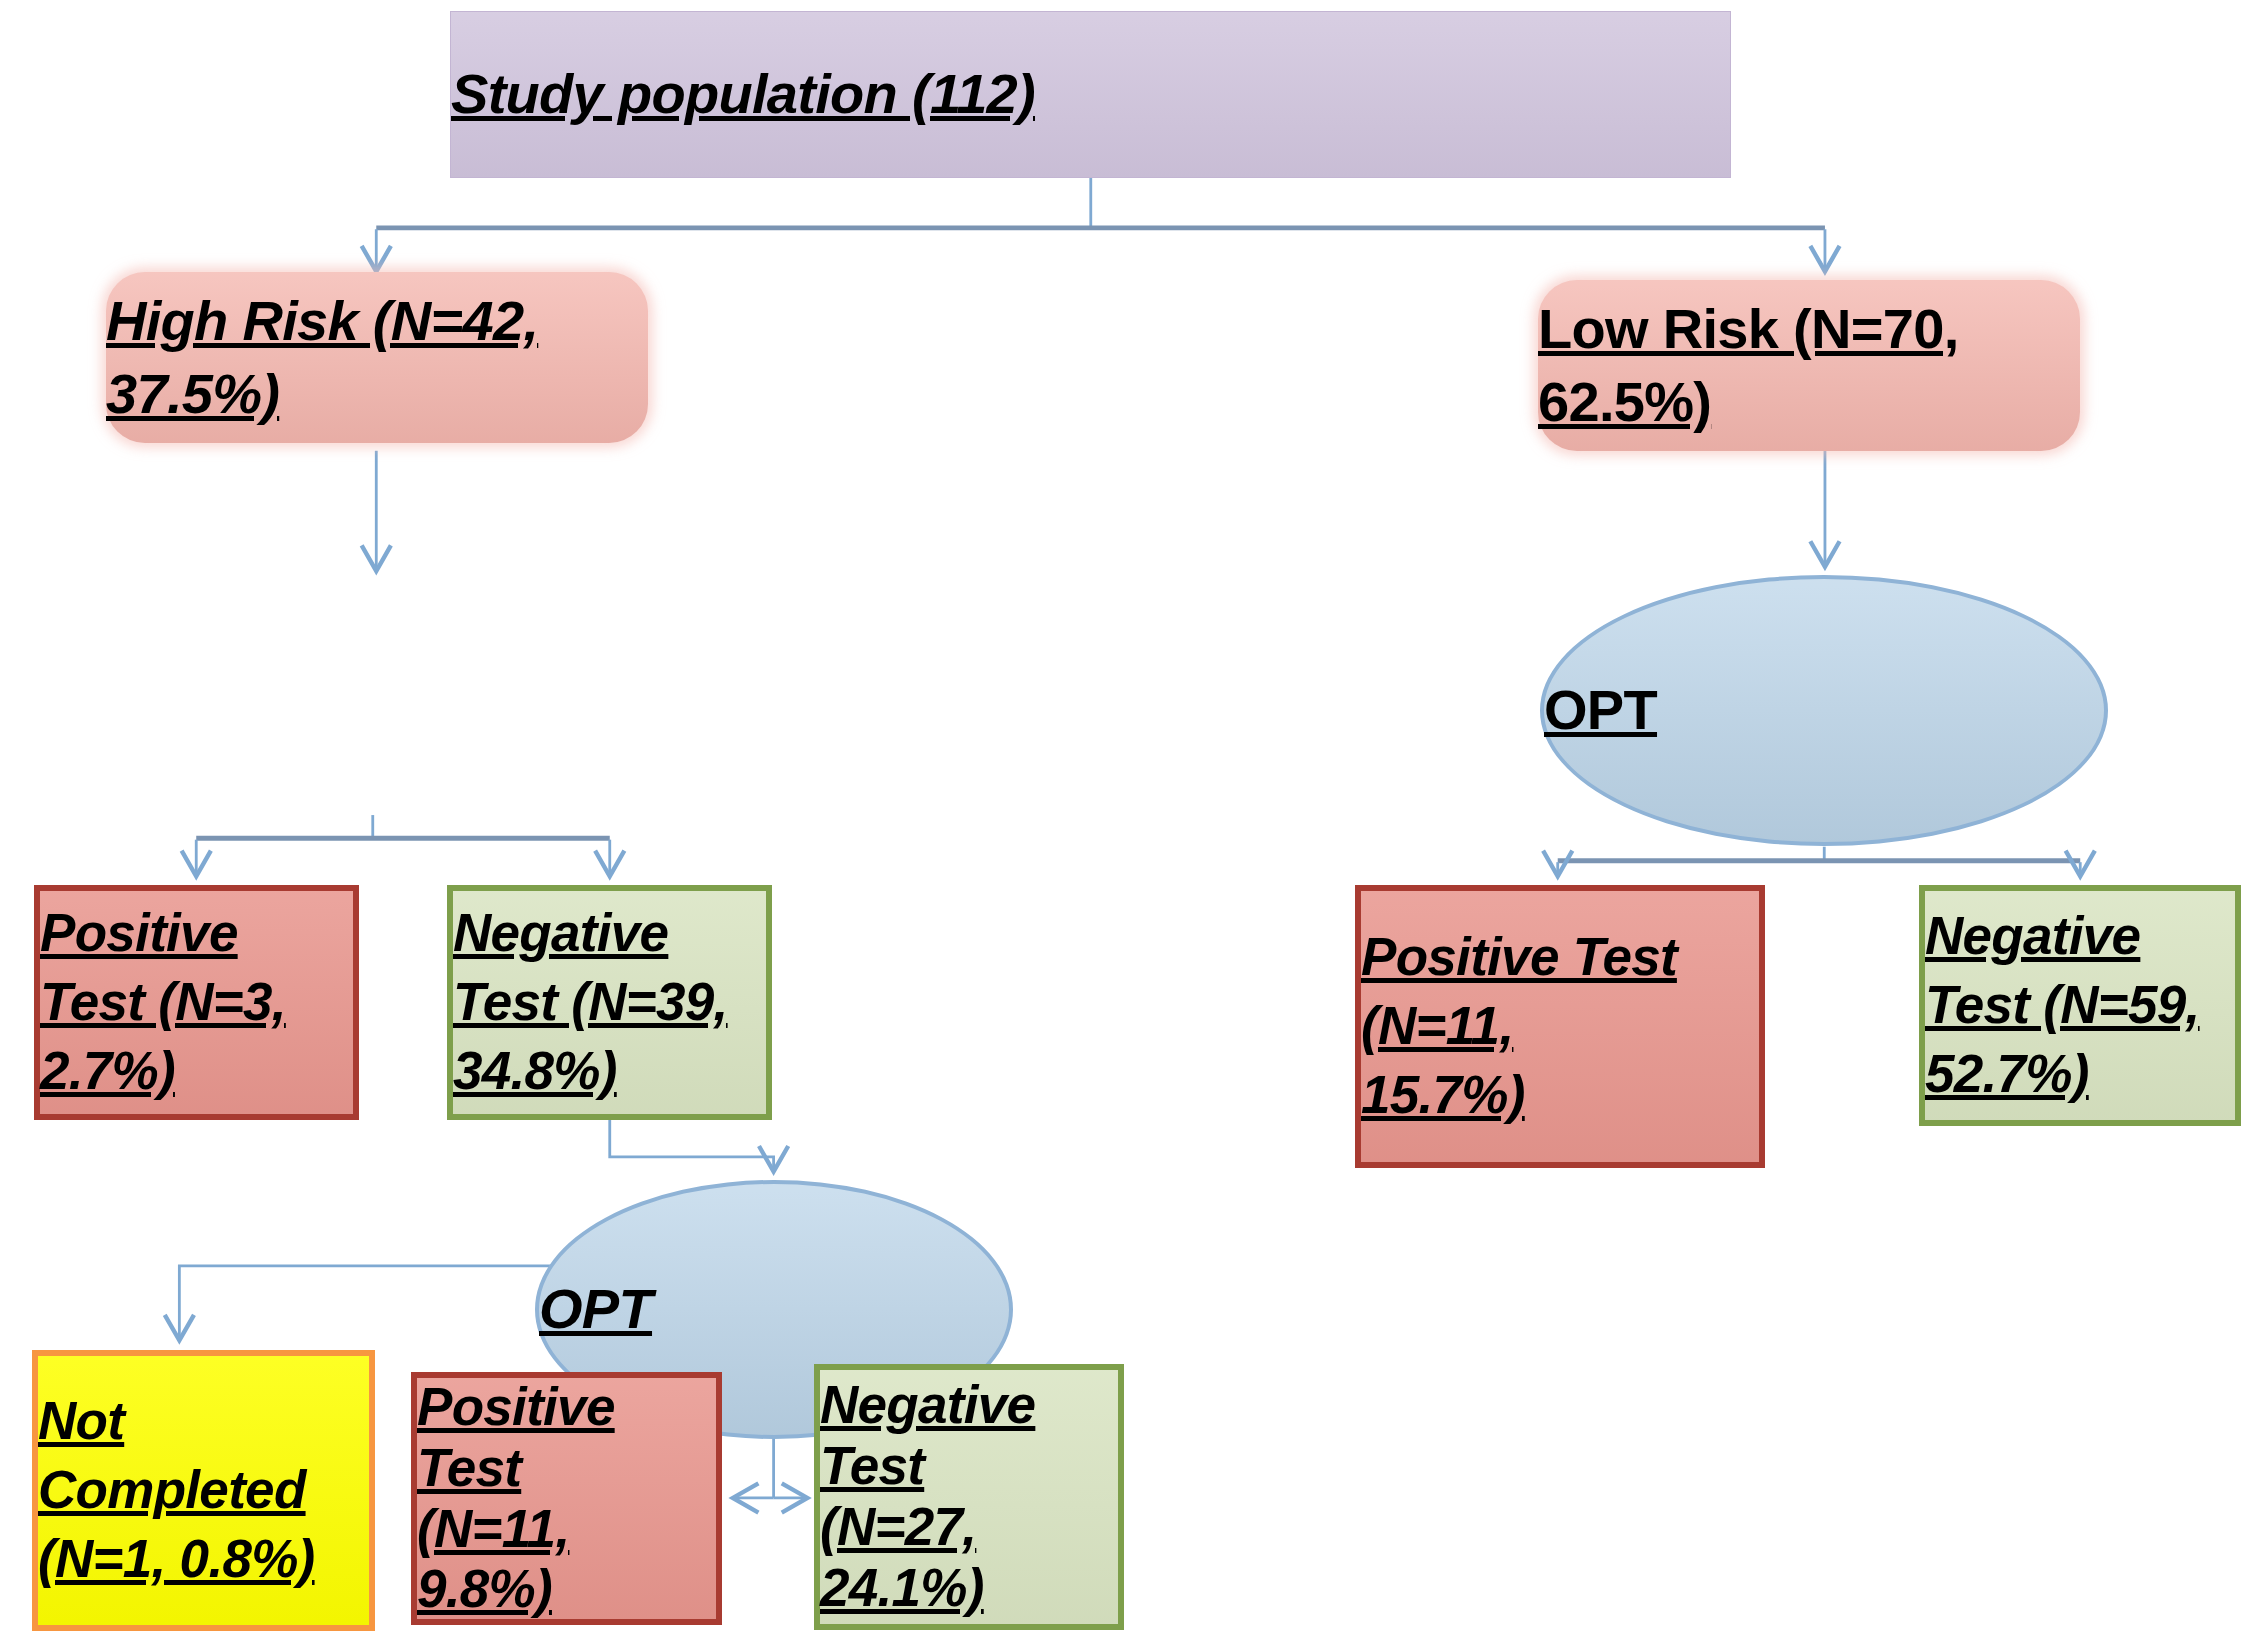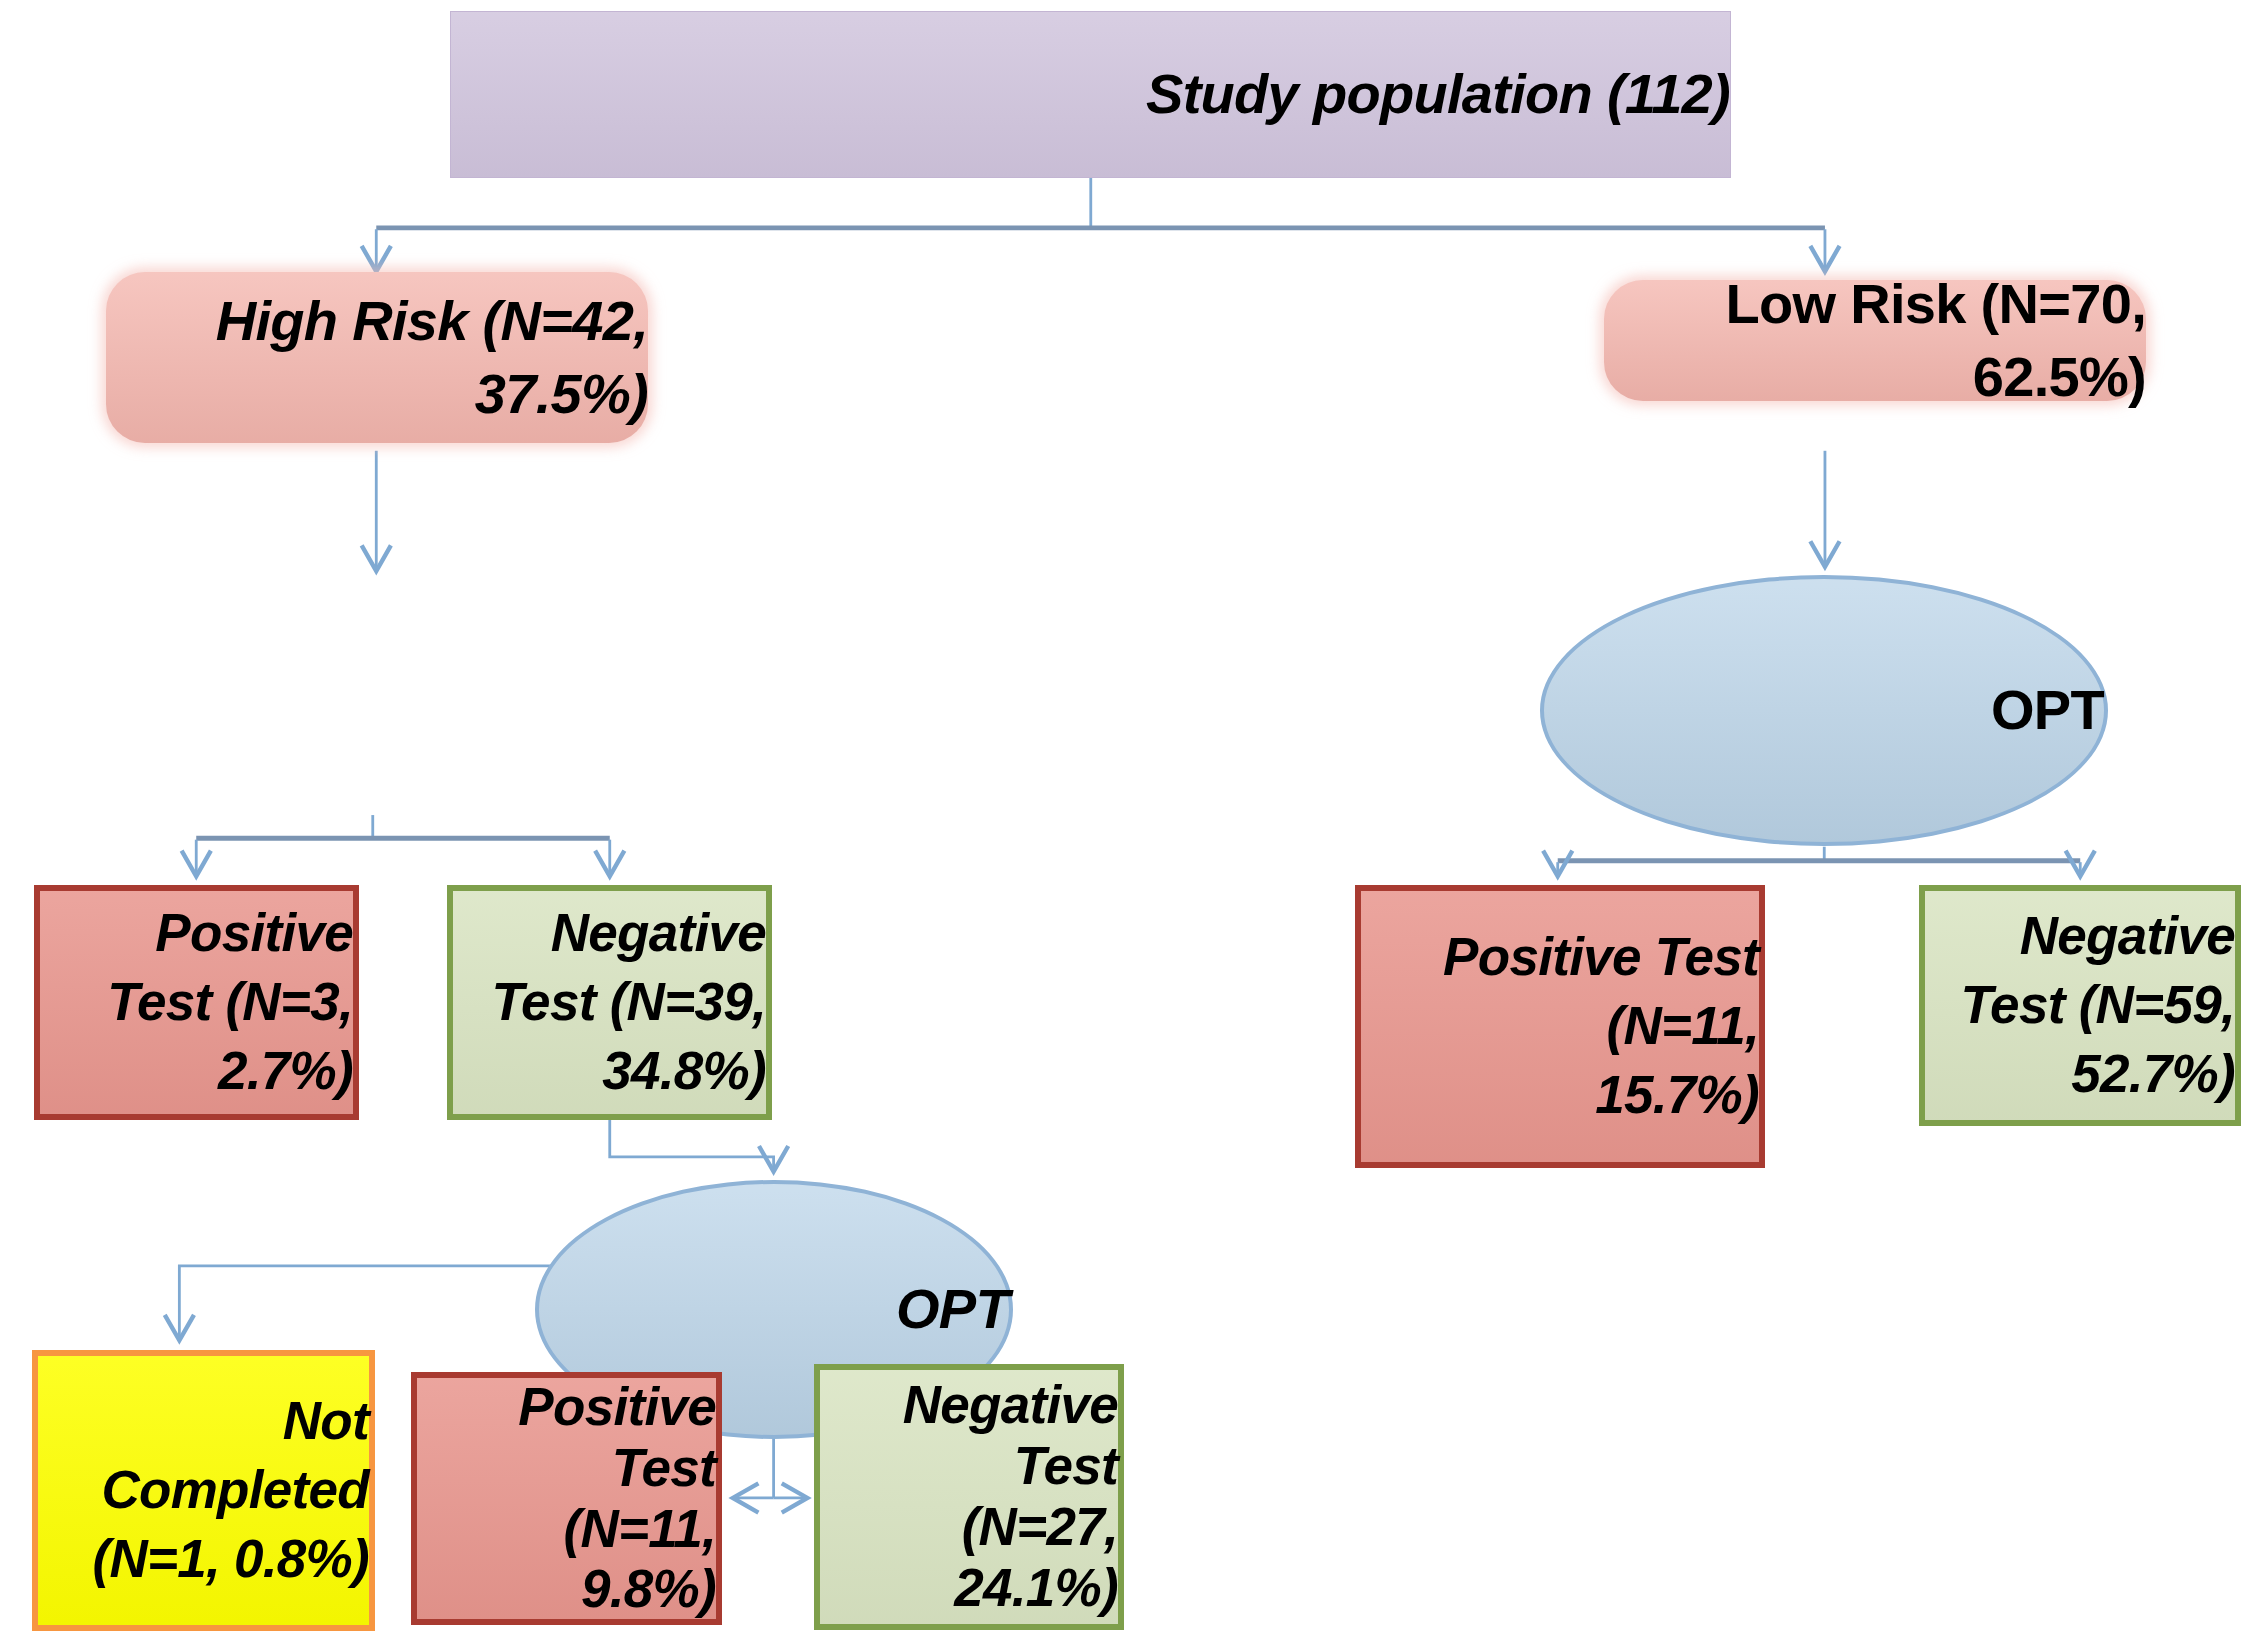--- a/index.html
+++ b/index.html
@@ -9,28 +9,29 @@
     background:#ffffff;
     font-family:"Liberation Sans","DejaVu Sans",sans-serif;
     overflow:hidden;
   }
   #wires{position:absolute;left:0;top:0;width:100%;height:100%;}
   .wire{fill:none;stroke:#7fa9d2;stroke-width:4;}
   .wire-heavy{fill:none;stroke:#7b94b2;stroke-width:7;}
   .node{
     position:absolute;
     display:flex;align-items:center;justify-content:center;
-    text-align:right;
+    text-align:left;
     box-sizing:border-box;
     color:#000000;
     font-weight:bold;
     font-size:53px;
     line-height:1.3;
     white-space:pre-line;
     letter-spacing:-0.7px;
+    text-decoration:underline;
   }
   .it{font-style:italic;}
   .lg{font-size:56px;}
   .tight{line-height:1.15;}
   .study{
     border:1.4px solid #c3b5d3;
     background-image:linear-gradient(rgba(255,255,255,0.18),rgba(0,0,0,0.03));
   }
   .rounded{
     border-radius:39px;
@@ -90,21 +91,21 @@
 
   <div class="node study it lg" style="left: 450px; top: 10.6px; width: 1281px; height: 167px; background-color: rgb(207, 195, 220);">
     <span class="label">Study population (112)</span>
   </div>
 
   <div class="node rounded it lg" style="left: 106px; top: 272px; width: 542px; height: 171px; background-color: rgb(244, 182, 174);">
     <span class="label">High Risk (N=42,
 37.5%)</span>
   </div>
 
-  <div class="node rounded lg" style="left: 1604px; top: 280px; width: 542px; height: 121px; background-color: rgb(244, 182, 174); padding-left: 12px;">
+  <div class="node rounded lg" style="left: 1538px; top: 280px; width: 542px; height: 171px; background-color: rgb(244, 182, 174);">
     <span class="label">Low Risk (N=70,
 62.5%)</span>
   </div>
 
 
   <div class="node outcome it" style="left: 34px; top: 885px; width: 325px; height: 235px; background-color: rgb(232, 150, 142); border-color: rgb(168, 59, 49);">
     <span class="label">Positive
 Test (N=3,
 2.7%)</span>
   </div>

